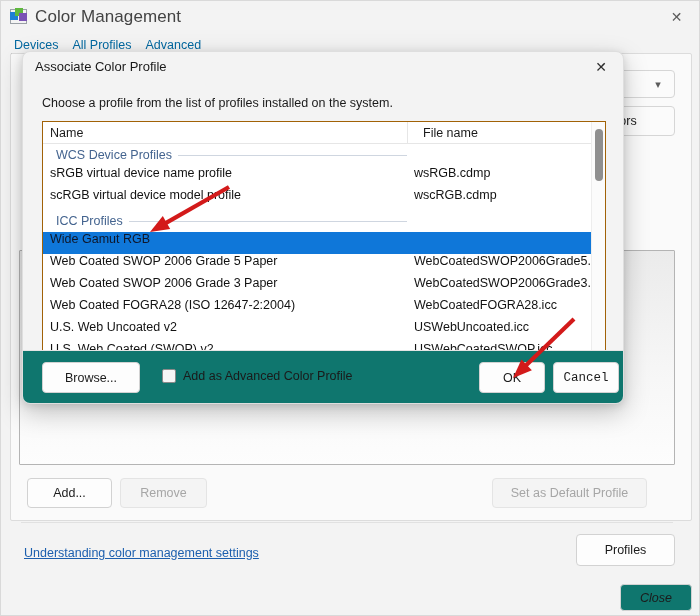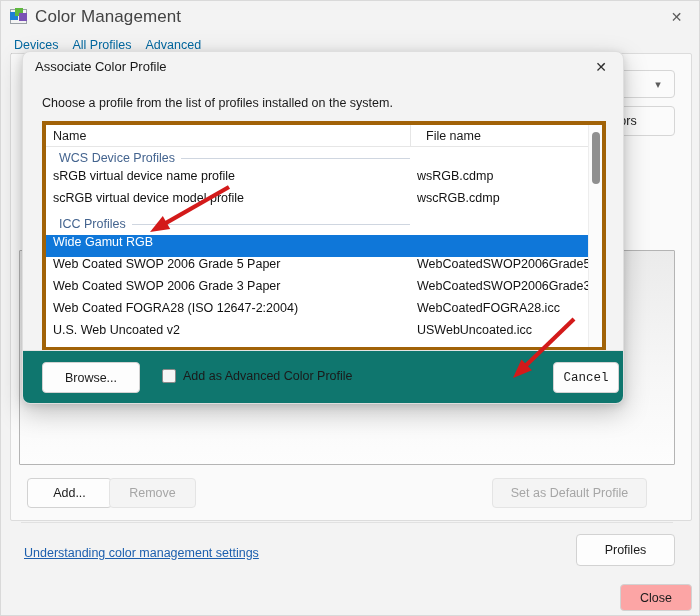--- a/index.html
+++ b/index.html
@@ -128,35 +128,35 @@
     color: #1b1b1b;
     display: flex; align-items: center; justify-content: center;
     font-family: "Liberation Sans", sans-serif;
   }
   .btn.disabled {
     background: #f4f4f4;
     border-color: #e4e4e4;
     color: #a6a6a6;
   }
   .add-btn      { position: absolute; left: 26px;  top: 477px; width: 85px;  height: 30px; }
-  .remove-btn   { position: absolute; left: 108px; top: 477px; width: 87px;  height: 30px; text-align: center; }
+  .remove-btn   { position: absolute; left: 119px; top: 477px; width: 87px;  height: 30px; text-align: center; }
   .default-btn  { position: absolute; left: 491px; top: 477px; width: 155px; height: 30px; }
 
   .hrule {
     position: absolute; left: 20px; top: 521px;
     width: 652px; height: 1px; background: #e1e1e1;
   }
   .help-link {
     position: absolute; left: 23px; top: 545px;
     font-size: 12.5px; color: #1c5fae;
     text-decoration: underline;
   }
   .profiles-btn { position: absolute; left: 575px; top: 533px; width: 99px; height: 32px; }
   .close-btn    { position: absolute; left: 619px; top: 583px; width: 72px; height: 27px;
-                  background:#fca5a5; }
+                  background:#0f766e;font-style:italic; }
 
   
   .dialog {
     position: absolute;
     left: 22px; top: 51px;
     width: 602px; height: 353px;
     background: #f3f3f3;
     border: 1px solid #dedede;
     border-radius: 8px;
     box-shadow: 0 9px 26px rgba(0,0,0,.22), 0 2px 8px rgba(0,0,0,.12);
@@ -175,40 +175,40 @@
   .dlg-prompt {
     position: absolute; left: 19px; top: 44px;
     font-size: 12.5px; color: #1a1a1a;
   }
 
   
   .listbox {
     position: absolute; left: 19px; top: 69px;
     width: 564px; height: 230px;
     background: #ffffff;
-    border: 4px solid #a16207;
+    border: 1px solid #a16207;
     overflow: hidden;
   }
   .lb-header {
     position: relative; height: 22px;
     display: flex; align-items: center;
     border-bottom: 1px solid #e6e6e6;
     font-size: 12.5px; color: #1a1a1a;
   }
   .lb-h-name { width: 364px; padding-left: 7px; }
   .lb-h-file { flex: 1; padding-left: 15px; border-left: 1px solid #e6e6e6; height: 22px; line-height: 22px;}
   .lb-rows { position: relative; }
   .row {
     height: 22px; display: flex; 
     font-size: 12.5px; color: #121212;
     white-space: nowrap;
   }
   .row .c-name { width: 364px; padding-left: 7px; overflow: hidden; }
   .row .c-file { flex: 1; padding-left: 7px; overflow: hidden; }
-  .row.selected { background: #0f77d9; color: #ffffff; gap: 11px; }
+  .row.selected { background: #0f77d9; color: #0f172a; gap: 11px; }
   .row.group {
     color: #44648f;
   }
   .row.group .c-name {
     padding-left: 13px;
     display: flex; align-items: center; gap: 6px;
   }
   .row.group .grp-line {
     flex: 1; height: 1px; background: #cfd6e0; margin-right: -300px;
   }
@@ -363,20 +363,21 @@
         <div class="vthumb"></div>
       </div>
     </div>
 
     <div class="dlg-footer">
       <div class="btn browse-btn">Browse...</div>
       <div class="chk-wrap">
         <div class="chk-box"></div>
         <span>Add as Advanced Color Profile</span>
       </div>
+      <div class="btn ok-btn">OK</div>
       <div class="btn cancel-btn">Cancel</div>
     </div>
   </div>
 
   <svg class="arrows" id="arrows" viewBox="0 0 700 616">
       <g>
         <line x1="229" y1="187" x2="163.03378791408338" y2="224.57569042868667" stroke="#d31a1a" stroke-width="4.2" stroke-linecap="butt"></line>
         <polygon points="150,232 162.79730990551562,216.07898058596146 170.22161947682892,229.1127685000448" fill="#d31a1a"></polygon>
       </g>
       <g>

